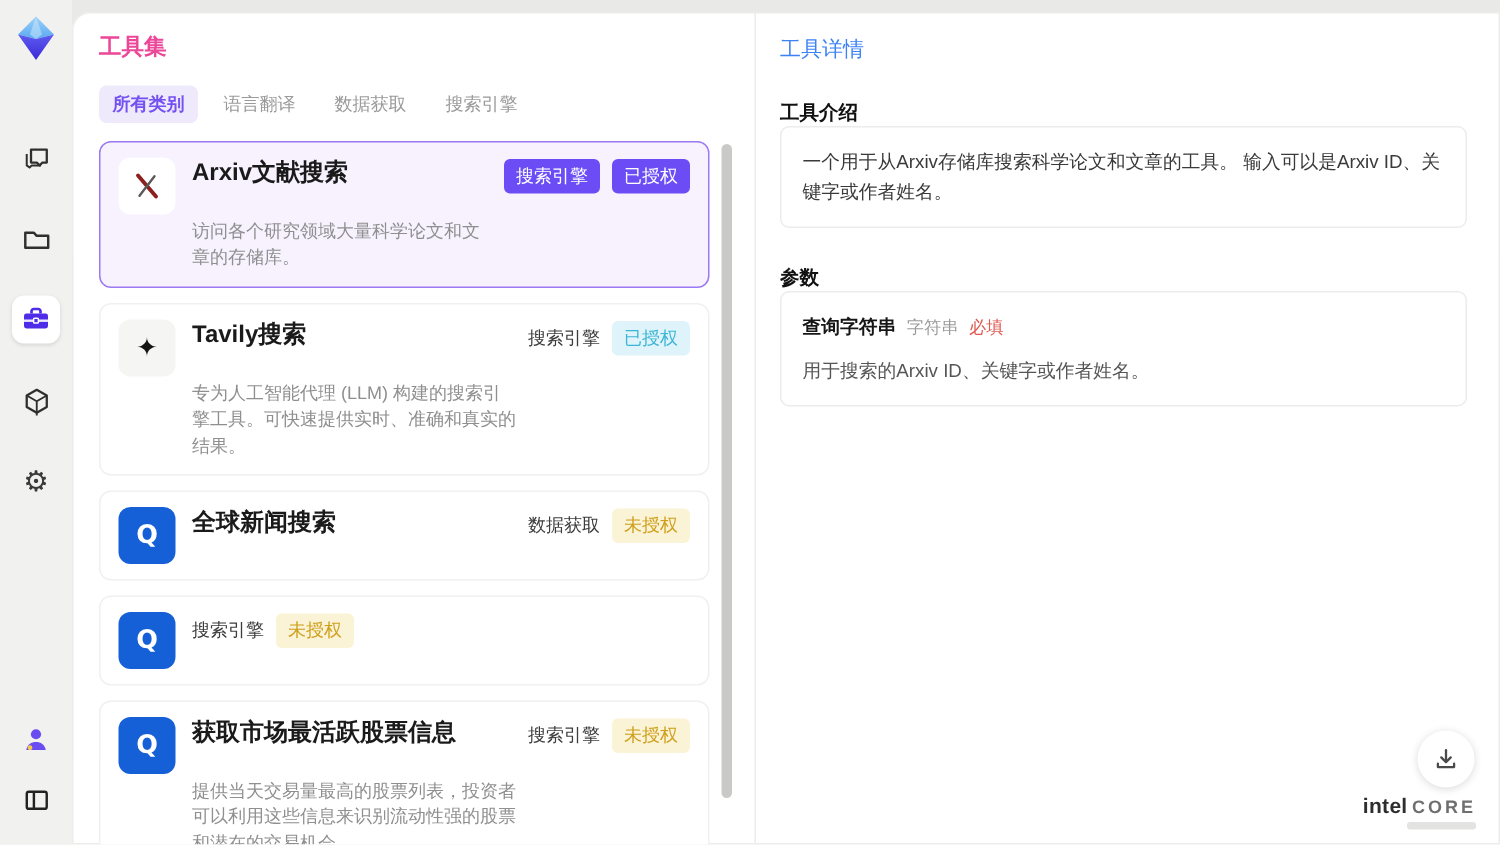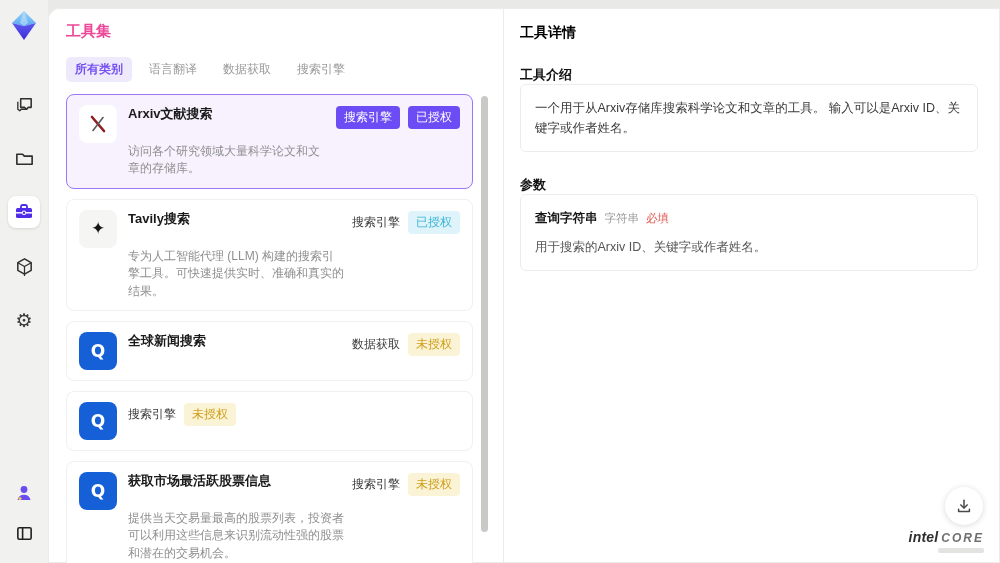--- a/index.html
+++ b/index.html
@@ -32,46 +32,46 @@
   .card { display:flex; align-items:flex-start; background:#fff; border:1px solid #f0f0ee;
     border-radius:8px; padding:10px 12px; margin-bottom:10px; cursor:pointer; }
   .card.selected { background:#f7f2fe; border:1.5px solid #9b79f3; }
   .tool-icon { width:38px; height:38px; border-radius:8px; background:#f5f5f3;
     display:flex; align-items:center; justify-content:center; flex:0 0 38px; margin-right:11px; }
   .tool-icon.white { background:#ffffff; }
   .tool-icon.blue { background:#1560d6; }
   .qglyph { color:#fff; font-weight:bold; font-size:17px; font-family:"DejaVu Sans",sans-serif; }
   .starglyph { font-size:17px; color:#141414; }
   .t-body { flex:1; min-width:0; padding-right:8px; }
-  .t-name { font-size:13px; font-weight:bold; color:#1a1a1a; }
+  .t-name { font-size:16px; font-weight:bold; color:#1a1a1a; }
   .t-desc { font-size:12px; color:#8f8f8f; line-height:1.45; margin-top:20px; }
   .t-tags { display:flex; gap:8px; align-items:center; flex:0 0 auto; padding-top:1px; }
   .badge { font-size:12px; padding:3px 8px; border-radius:4px; white-space:nowrap; }
   .badge.purple { background:#6b4cf5; color:#ffffff; }
   .badge.cyan { background:#dff4fa; color:#3cb5d6; }
   .badge.yellow { background:#fbf3d6; color:#cf9f1b; }
   .cat-plain { font-size:12px; color:#3c3c3c; white-space:nowrap; }
   .scrollbar { position:absolute; right:15px; top:82px; bottom:10px; width:7px; }
   .scroll-thumb { position:absolute; top:6px; width:7px; height:436px; background:#c9c9c8; border-radius:4px; }
   
   .details { flex:1; padding:16px 22px 0 16px; position:relative; }
-  .d-title { font-size:14px; font-weight:bold; color:#000000; }
+  .d-title { font-size:14px; font-weight:normal; color:#3b82f6; }
   .d-sub { font-size:13px; font-weight:bold; color:#111; margin-top:24px; }
   .d-box { margin-top:0; border:1px solid #ececea; border-radius:6px; padding:13px 14px;
     font-size:12.5px; color:#3a3a3a; line-height:1.6; background:#fff; }
   .param-head { display:flex; align-items:baseline; gap:7px; }
   .p-name { font-size:12.5px; font-weight:bold; color:#161616; }
   .p-type { font-size:11.5px; color:#9a9a9a; }
   .p-req { font-size:11.5px; color:#e05a52; }
   .p-desc { font-size:12.5px; color:#555; margin-top:9px; }
   
   .fab { position:absolute; right:17px; bottom:38px; width:38px; height:38px; border-radius:50%;
     background:#ffffff; box-shadow:0 1px 6px rgba(0,0,0,.15); display:flex; align-items:center;
     justify-content:center; cursor:pointer; z-index:6;}
-  .brand { position:absolute; right:16px; bottom:10px; text-align:right; z-index:6; line-height:1;font-style:italic;}
+  .brand { position:absolute; right:16px; bottom:10px; text-align:right; z-index:6; line-height:1;}
   .brand .row { display:flex; align-items:baseline; gap:3px; justify-content:flex-end;}
   .brand .intel { font-size:14px; font-weight:bold; color:#2e2e2e; letter-spacing:.2px;}
   .brand .core { font-size:12px; color:#6f6f6f; letter-spacing:2px; font-weight:bold; }
   .brand .bar { margin-top:4px; margin-left:auto; width:46px; height:5px; border-radius:2px; background:#e3e3e1; }
 </style>
 </head>
 <body>
 
 <div class="rail">
   <div class="logo">

